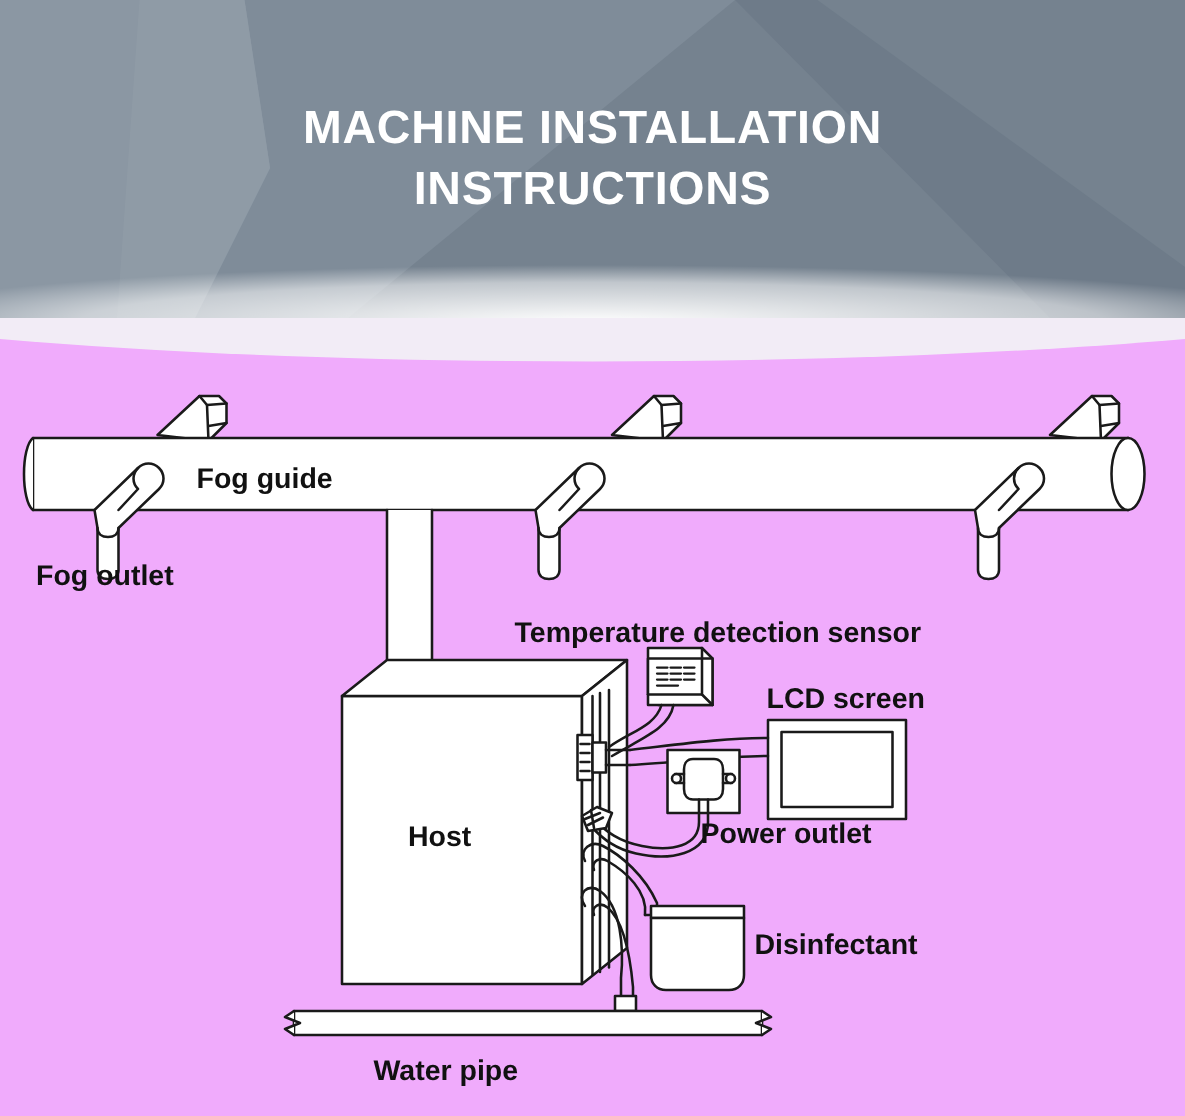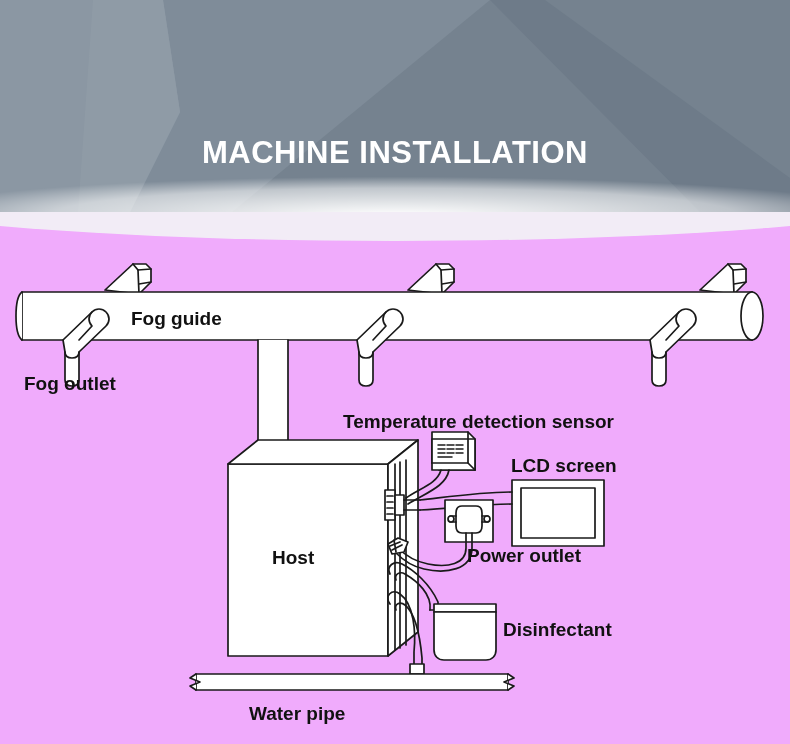--- a/index.html
+++ b/index.html
@@ -35,21 +35,20 @@
     position: absolute;
     left: 0;
     top: 0;
     width: 790px;
     height: 212px;
     display: flex;
     flex-direction: column;
     align-items: center;
     justify-content: center;
     pointer-events: none;
-    margin-top: 47px;
   }
   .banner-title-line {
     color: #ffffff;
     font-size: 31px;
     font-weight: bold;
     letter-spacing: 0.5px;
     line-height: 1.32;
     text-align: center;
     font-family: "Liberation Sans", sans-serif;
   }
@@ -99,20 +98,21 @@
 
       <polygon points="0,0 163,0 180,112 130,212 0,212" fill="#8b97a3"></polygon>
 
       <polygon points="93,0 163,0 180,112 130,212 78,212" fill="#8f9ba6"></polygon>
 
       <rect x="0" y="150" width="790" height="62" fill="url(#bottomGlow)"></rect>
     </svg>
 
     <div class="banner-title">
       <div class="banner-title-line">MACHINE INSTALLATION</div>
+      <div class="banner-title-line">INSTRUCTIONS</div>
     </div>
   </div>
 
   <div class="diagram-wrap">
     <svg class="diagram-svg" width="790" height="532" viewBox="0 0 790 532">
 
       <path d="M0,0 L790,0 L790,14 C560,34 230,34 0,14 Z" fill="#f2f3f5" opacity="0.9"></path>
 
       <g fill="none" stroke="#1a1a1a" stroke-width="1.7" stroke-linecap="round" stroke-linejoin="round">
 

